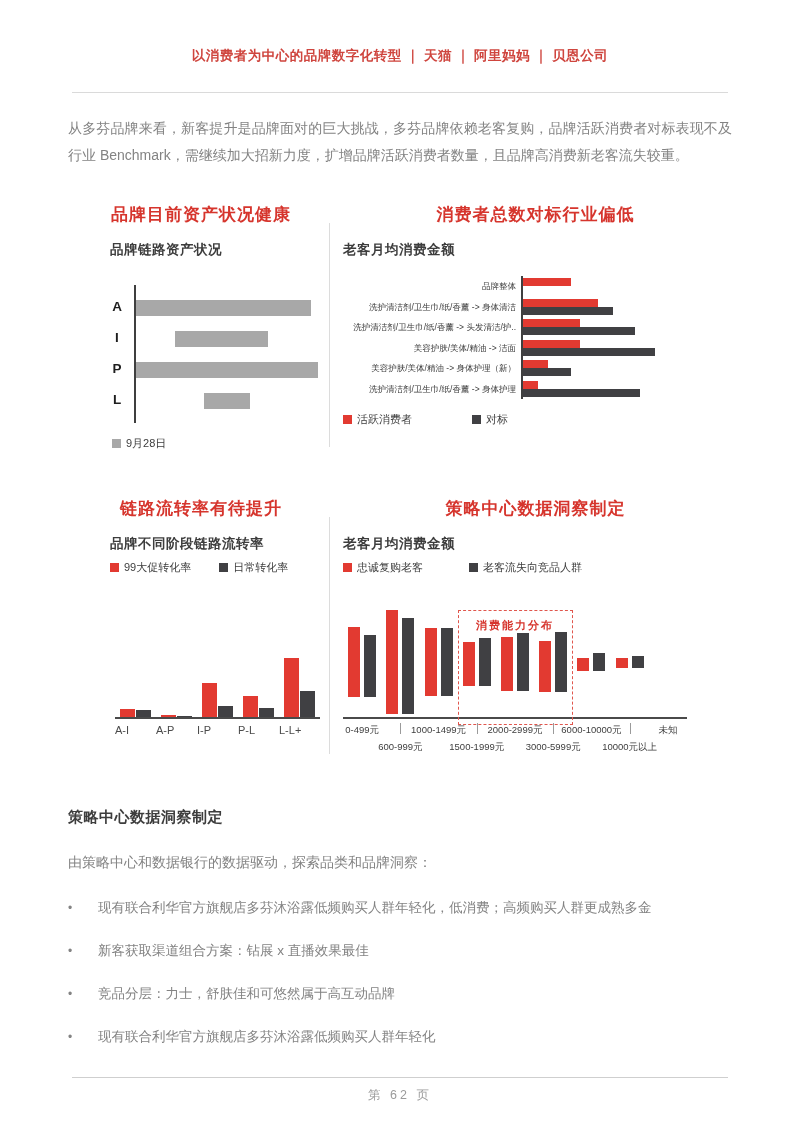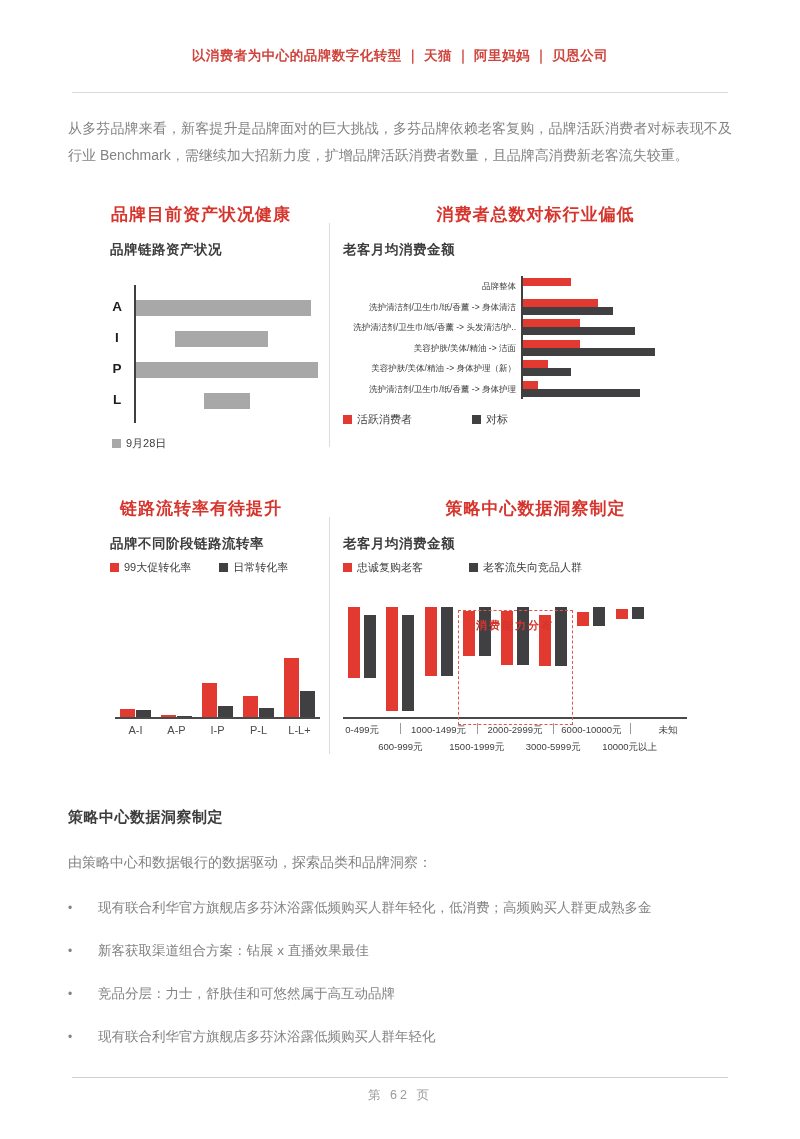--- a/index.html
+++ b/index.html
@@ -48,24 +48,24 @@
             color: #3a3a3a; line-height: 20.5px; white-space: nowrap; overflow: visible; }
   .c2-cell { flex: 1; border-left: 2px solid #3f3f3f; padding-top: 2px; }
   .c2-bar { height: 8px; }
 
   
   .c3 { margin: 32px 0 0 43px; width: 205px; }
   .c3-plot { display: flex; align-items: flex-end; height: 112px; border-bottom: 2.5px solid #4a4a4a; }
   .c3-group { flex: 1; display: flex; justify-content: center; align-items: flex-end; gap: 1px; }
   .c3-bar { width: 15px; }
   .c3-labels { display: flex; padding-top: 5px; }
-  .c3-xlab { flex: 1; text-align: center; font-size: 11px; color: #4a4a4a; }
+  .c3-xlab { flex: 1; font-size: 11px; color: #4a4a4a; }
 
   .c4 { margin-top: 32px; width: 344px; position: relative; }
-  .c4-plot { display: flex; align-items: flex-start; height: 112px; border-bottom: 2.5px solid #4a4a4a; position: relative; }
+  .c4-plot { display: flex; align-items: center; height: 112px; border-bottom: 2.5px solid #4a4a4a; position: relative; }
   .c4-group { flex: 1; display: flex; justify-content: center; align-items: flex-end; gap: 4px; }
   .c4-bar { width: 12px; }
   .c4-labels { position: relative; height: 36px; margin-top: 3px; }
   .c4-xlab { position: absolute; font-size: 9.5px; color: #3d3d3d; white-space: nowrap; transform: translateX(-50%); }
   .c4-tick { position: absolute; top: 1px; height: 11px; width: 1px; background: #9a9a9a; }
   .c4-note { position: absolute; left: 33.33%; width: 33.4%; top: 3px; bottom: -8px;
              border: 1.5px dashed #e0564d; display: flex; justify-content: center; align-items: flex-start;
              padding-top: 7px; font-size: 11px; font-weight: bold; color: #d6352d; letter-spacing: 2px; }
 
   

